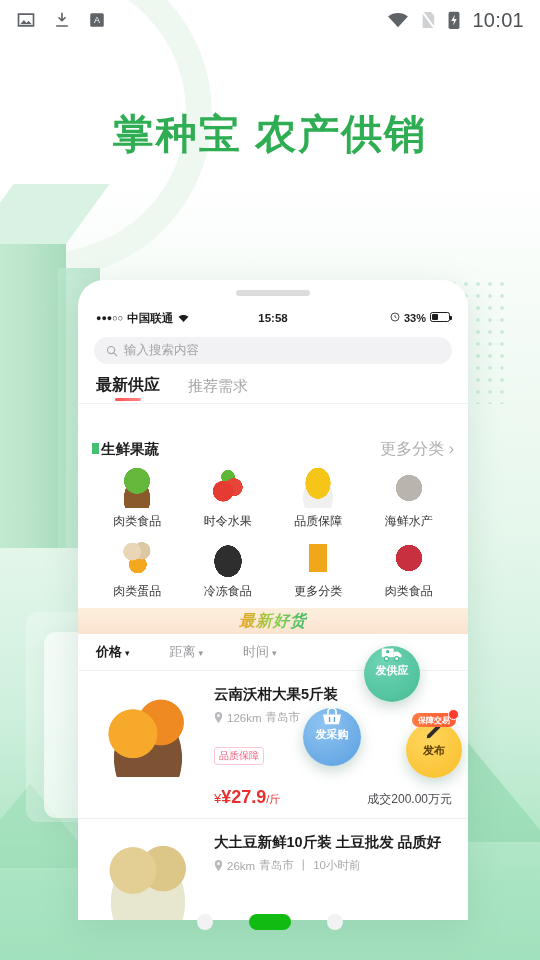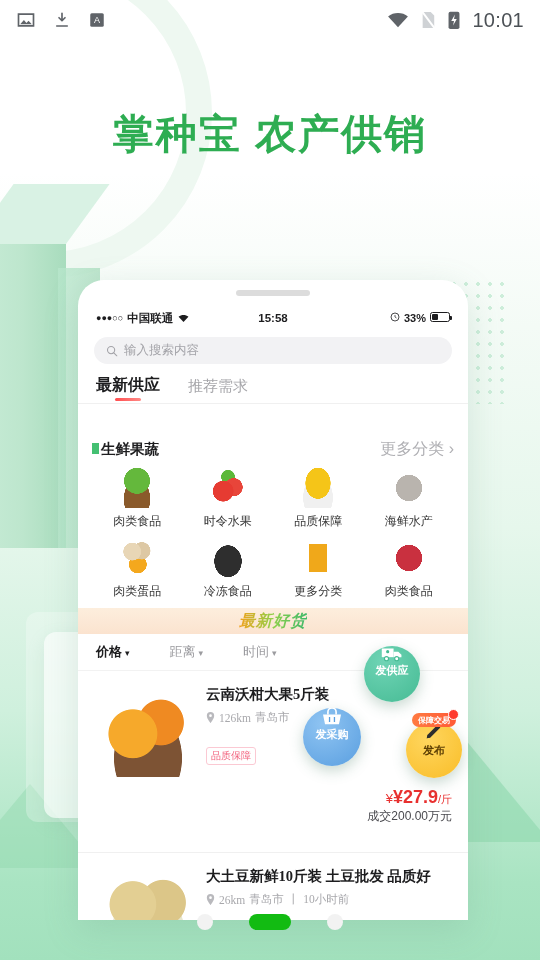--- a/index.html
+++ b/index.html
@@ -185,31 +185,31 @@
     letter-spacing:1px;
   }
   .filter-bar {
     background:#fff; display:flex; align-items:center; gap:40px;
     padding:9px 18px; font-size:13px; border-bottom:1px solid #f2f2f2;
   }
   .filter-bar .f { color:#9b9b9f; }
   .filter-bar .f.active { color:#1d1d1f; font-weight:bold; }
   .caret { font-size:9px; margin-left:3px; }
 
-  .prod { display:flex; gap:4px; padding:12px 16px 10px; background:#fff;font-family:Liberation Serif, serif; }
+  .prod { display:flex; gap:12px; padding:12px 16px 10px; background:#fff; }
   .prod-img { width:108px; height:94px; border-radius:6px; flex:none; }
   .prod-info { flex:1; min-width:0; padding-top:2px; }
   .prod-title { font-size:14.5px; font-weight:bold; color:#1d1d1f; line-height:1.25; }
   .prod-meta { margin-top:7px; font-size:11.5px; color:#a8a8ac; display:flex; align-items:center; gap:4px; }
   .prod-badge {
     display:inline-block; margin-top:22px;
     font-size:10px; color:#f2627d;
     border:1px solid #fbc9d3; border-radius:3px; padding:1px 4px;
   }
-  .prod-foot { display:flex; align-items:flex-end; padding:0 16px 27px; background:#fff; border-bottom:1px solid #f0f0f0;flex-direction:column;}
+  .prod-foot { display:flex; align-items:flex-end; padding:0 16px 10px; background:#fff; border-bottom:1px solid #f0f0f0;}
   .price { color:#e8302f; font-size:18px; font-weight:bold; margin-left:120px; }
   .price span { font-size:11px; font-weight:normal; }
   .deal { margin-left:auto; font-size:12px; color:#4a4a4f; }
 
   
   .fab {
     position:absolute; border-radius:50%;
     display:flex; flex-direction:column; align-items:center; 
     color:#fff; gap:1px; z-index:33;
     box-shadow:0 5px 14px rgba(60,120,90,.28);

